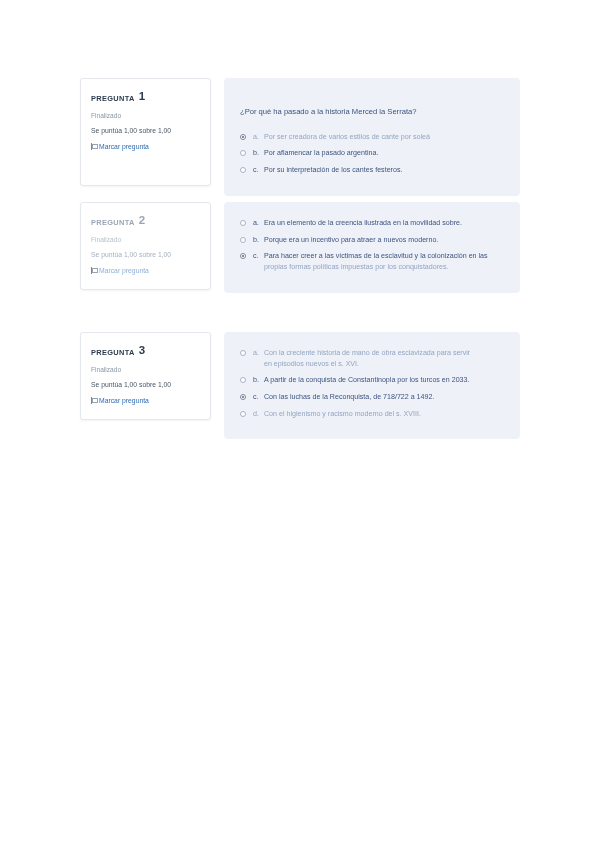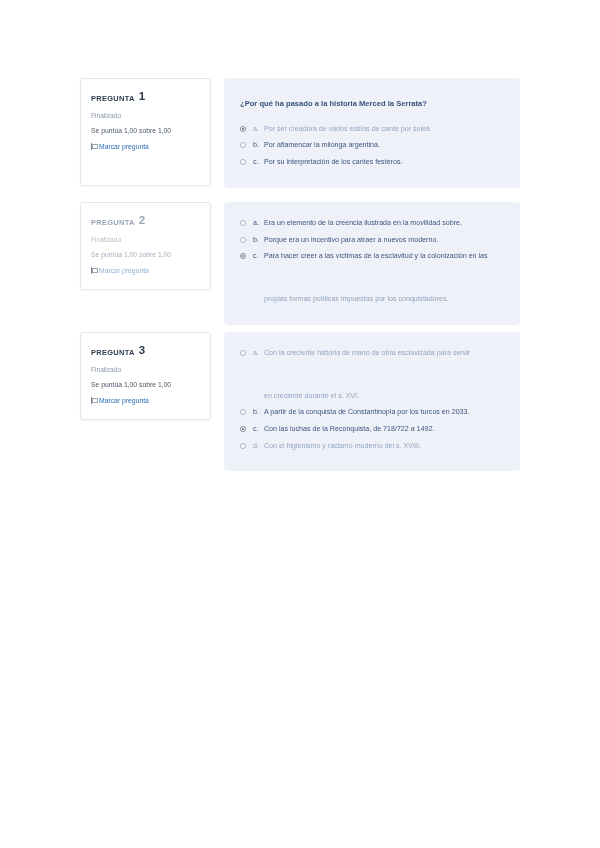--- a/index.html
+++ b/index.html
@@ -122,22 +122,22 @@
     background: #eef1f7;
     border-radius: 4px;
     padding: 16px 16px 20px 16px;
     box-sizing: border-box;
   }
 
   .q-text {
     font-size: 7.6px;
     line-height: 1.55;
     color: #39537e;
-    margin: 4px 0 14px 0;
-    font-weight: 700;
+    margin: 12px 0 14px 0;
+    font-weight: 400;
   }
 
   .options {
     margin: 0;
     padding: 0;
     list-style: none;
   }
   .option {
     display: flex;
     align-items: flex-start;
@@ -184,21 +184,20 @@
   .opt-text {
     flex: 1;
     color: #3d5480;
   }
   .option.dim .opt-text,
   .option.dim .opt-letter { color: #93a5c2; }
 
   .opt-text .cont {
     display: block;
     color: #93a5c2;
-    margin-top: 32px;
   }
 </style>
 </head>
 <body>
 
 <div class="page">
 
   <div class="question-block" style="top:78px;">
     <div class="info-card tall">
       <div class="q-label">
@@ -216,21 +215,21 @@
       <p class="q-text">¿Por qué ha pasado a la historia Merced la Serrata?</p>
       <ul class="options">
         <li class="option dim">
           <span class="radio checked"></span>
           <span class="opt-letter">a.</span>
           <span class="opt-text">Por ser creadora de varios estilos de cante por soleá</span>
         </li>
         <li class="option">
           <span class="radio"></span>
           <span class="opt-letter">b.</span>
-          <span class="opt-text">Por aflamencar la milonga argentina.</span>
+          <span class="opt-text">Por aflamencar la pasado argentina.</span>
         </li>
         <li class="option">
           <span class="radio"></span>
           <span class="opt-letter">c.</span>
           <span class="opt-text">Por su interpretación de los cantes festeros.</span>
         </li>
       </ul>
     </div>
   </div>
 
@@ -284,21 +283,21 @@
         <span>Marcar pregunta</span>
       </div>
     </div>
     <div class="q-panel">
       <ul class="options">
         <li class="option dim">
           <span class="radio"></span>
           <span class="opt-letter">a.</span>
           <span class="opt-text">
             <span>Con la creciente historia de mano de obra esclavizada para servir</span>
-            <span class="cont">en creciente durante el s. XVI.</span>
+            <span class="cont">en episodios nuevos el s. XVI.</span>
           </span>
         </li>
         <li class="option">
           <span class="radio"></span>
           <span class="opt-letter">b.</span>
           <span class="opt-text">A partir de la conquista de Constantinopla por los turcos en 2033.</span>
         </li>
         <li class="option">
           <span class="radio checked"></span>
           <span class="opt-letter">c.</span>

